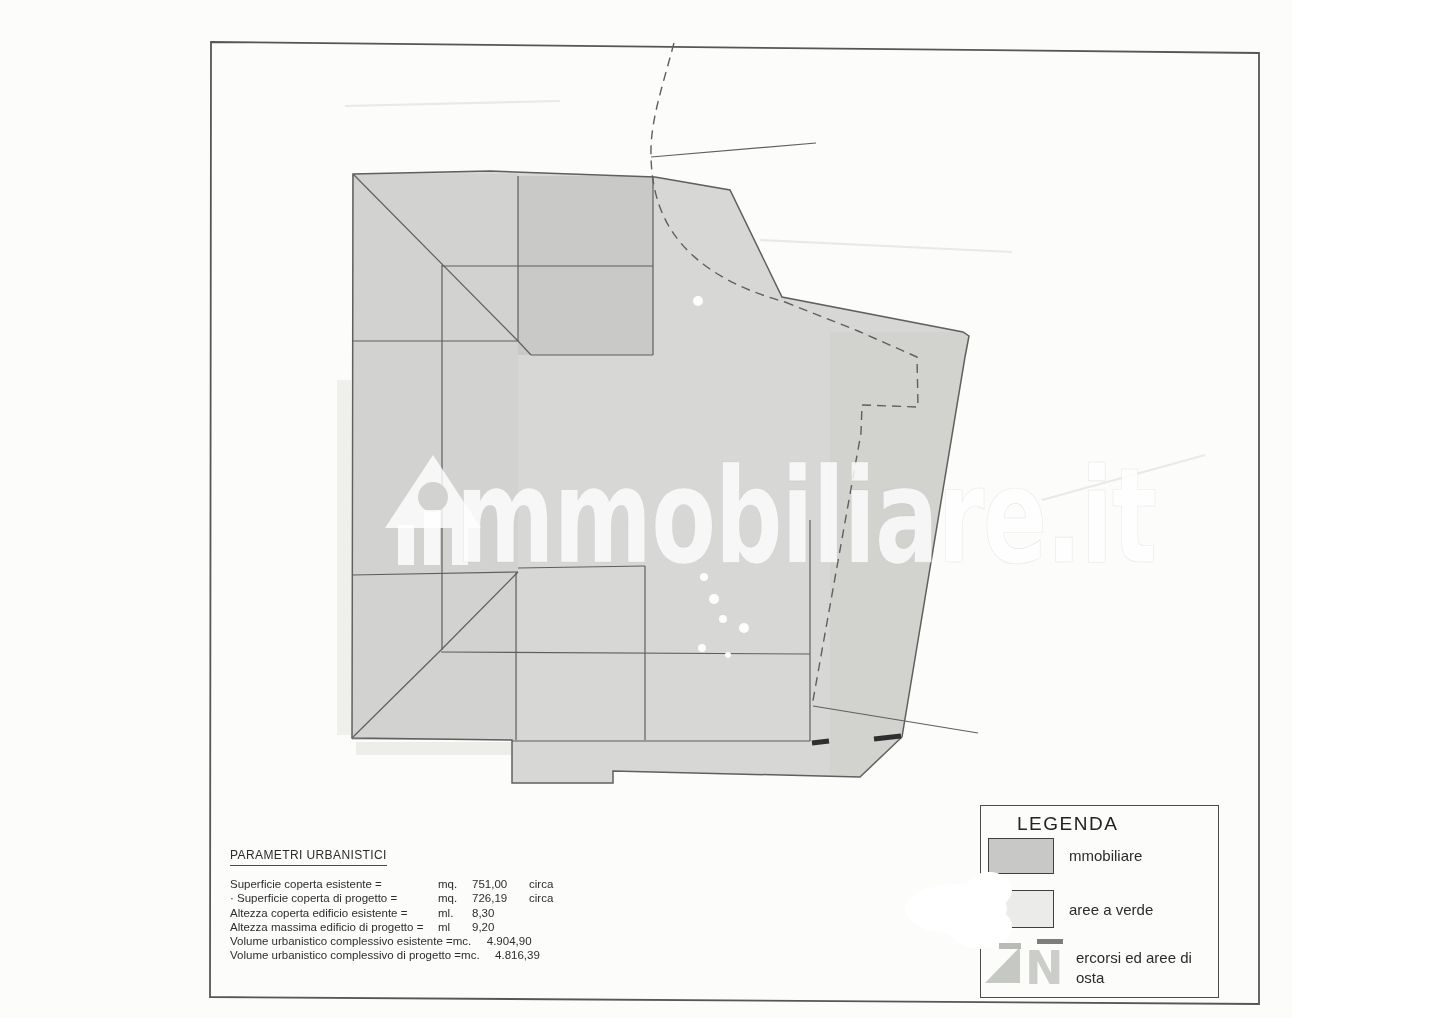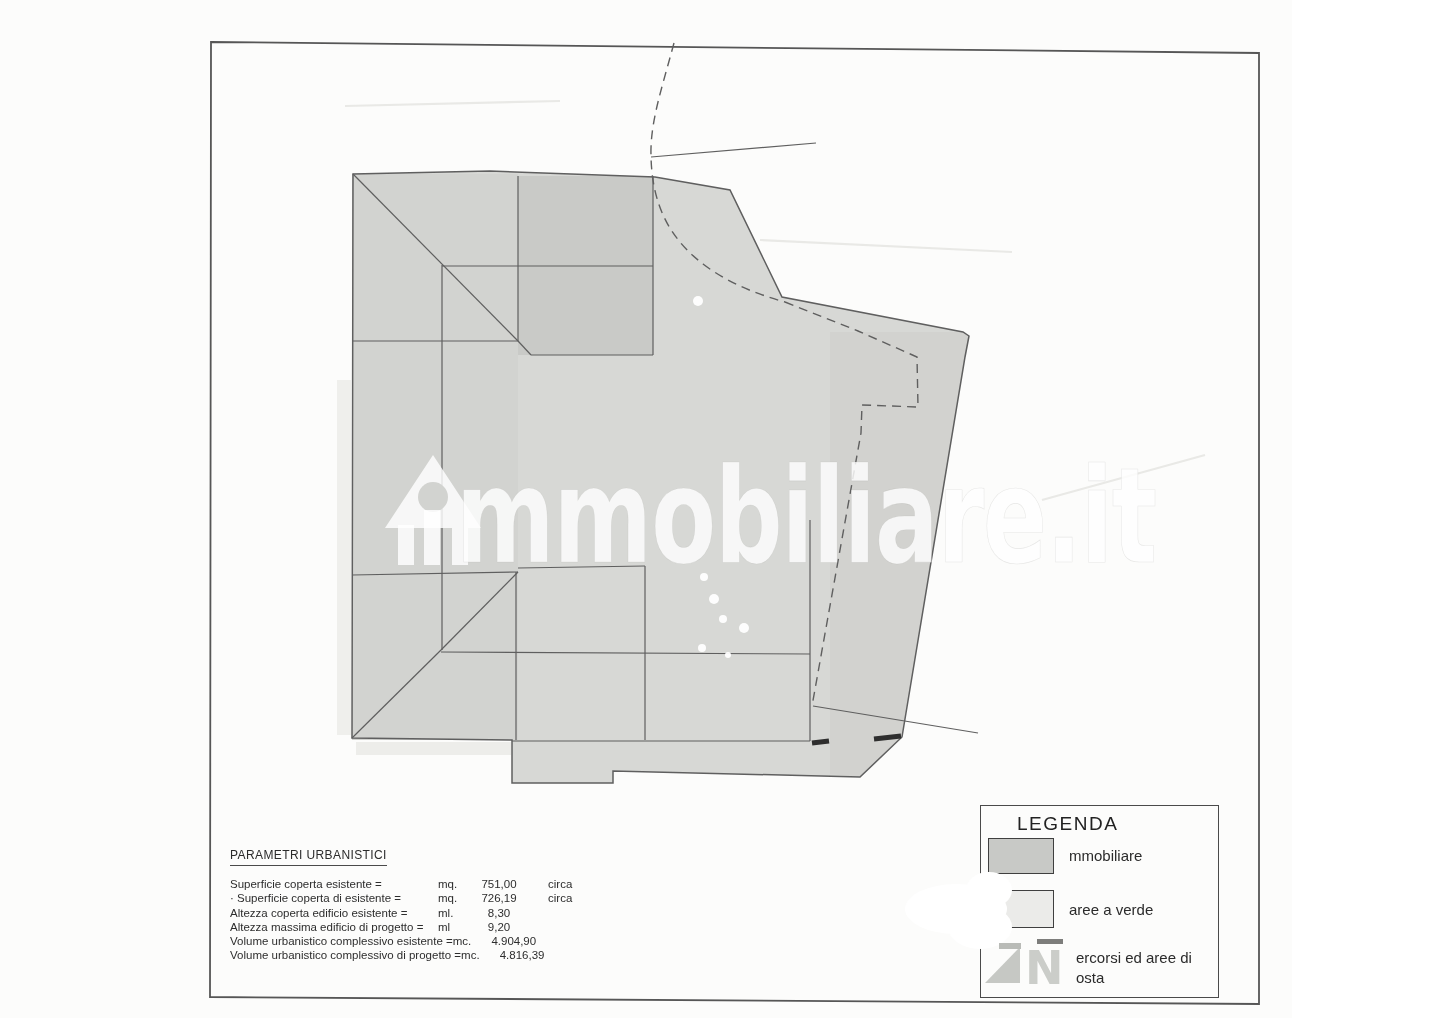--- a/index.html
+++ b/index.html
@@ -31,22 +31,22 @@
 
   
   #parametri{position:absolute;left:230px;top:848px;z-index:2;font-size:11.5px;line-height:14.2px;}
   #parametri .title{
     display:inline-block;font-size:12px;letter-spacing:.4px;color:#2b2b2b;
     border-bottom:1.2px solid #4a4a4a;padding-bottom:3px;margin-bottom:11px;white-space:nowrap;
   }
   .p-row{display:flex;white-space:nowrap;}
   .p-row .lbl{min-width:208px;}
   .p-row .unit{width:34px;}
-  .p-row .val{width:54px;text-align:center;}
-  .p-row .sfx{margin-left:22px;}
+  .p-row .val{width:54px;text-align:left;}
+  .p-row .sfx{margin-left:3px;}
 
   
   #legend{
     position:absolute;left:980px;top:805px;width:237px;height:191px;z-index:2;
     border:1.3px solid #4a4a4a;background:transparent;font-size:15px;color:#2b2b2b;
   }
   #legend .lg-title{position:absolute;left:36px;top:7px;letter-spacing:1.5px;font-size:19px;color:#222;}
   .swatch{position:absolute;border:1.4px solid #3f3f3f;box-sizing:border-box;}
   #sw-fabbricato{left:7px;top:32px;width:66px;height:36px;background:var(--c-fabbricato,#c8c9c6);}
   #sw-verde{left:7px;top:84px;width:66px;height:38px;background:var(--c-verde,#ebebe9);}
@@ -150,21 +150,21 @@
 
   <div id="parametri">
     <div class="title">PARAMETRI URBANISTICI</div>
     <div class="p-row">
       <span class="lbl">Superficie coperta esistente =</span>
       <span class="unit">mq.</span>
       <span class="val">751,00</span>
       <span class="sfx">circa</span>
     </div>
     <div class="p-row">
-      <span class="lbl">· Superficie coperta di esistente =</span>
+      <span class="lbl">· Superficie coperta di progetto =</span>
       <span class="unit">mq.</span>
       <span class="val">726,19</span>
       <span class="sfx">circa</span>
     </div>
     <div class="p-row">
       <span class="lbl">Altezza coperta edificio esistente =</span>
       <span class="unit">ml.</span>
       <span class="val">8,30</span>
       <span class="sfx"></span>
     </div>

